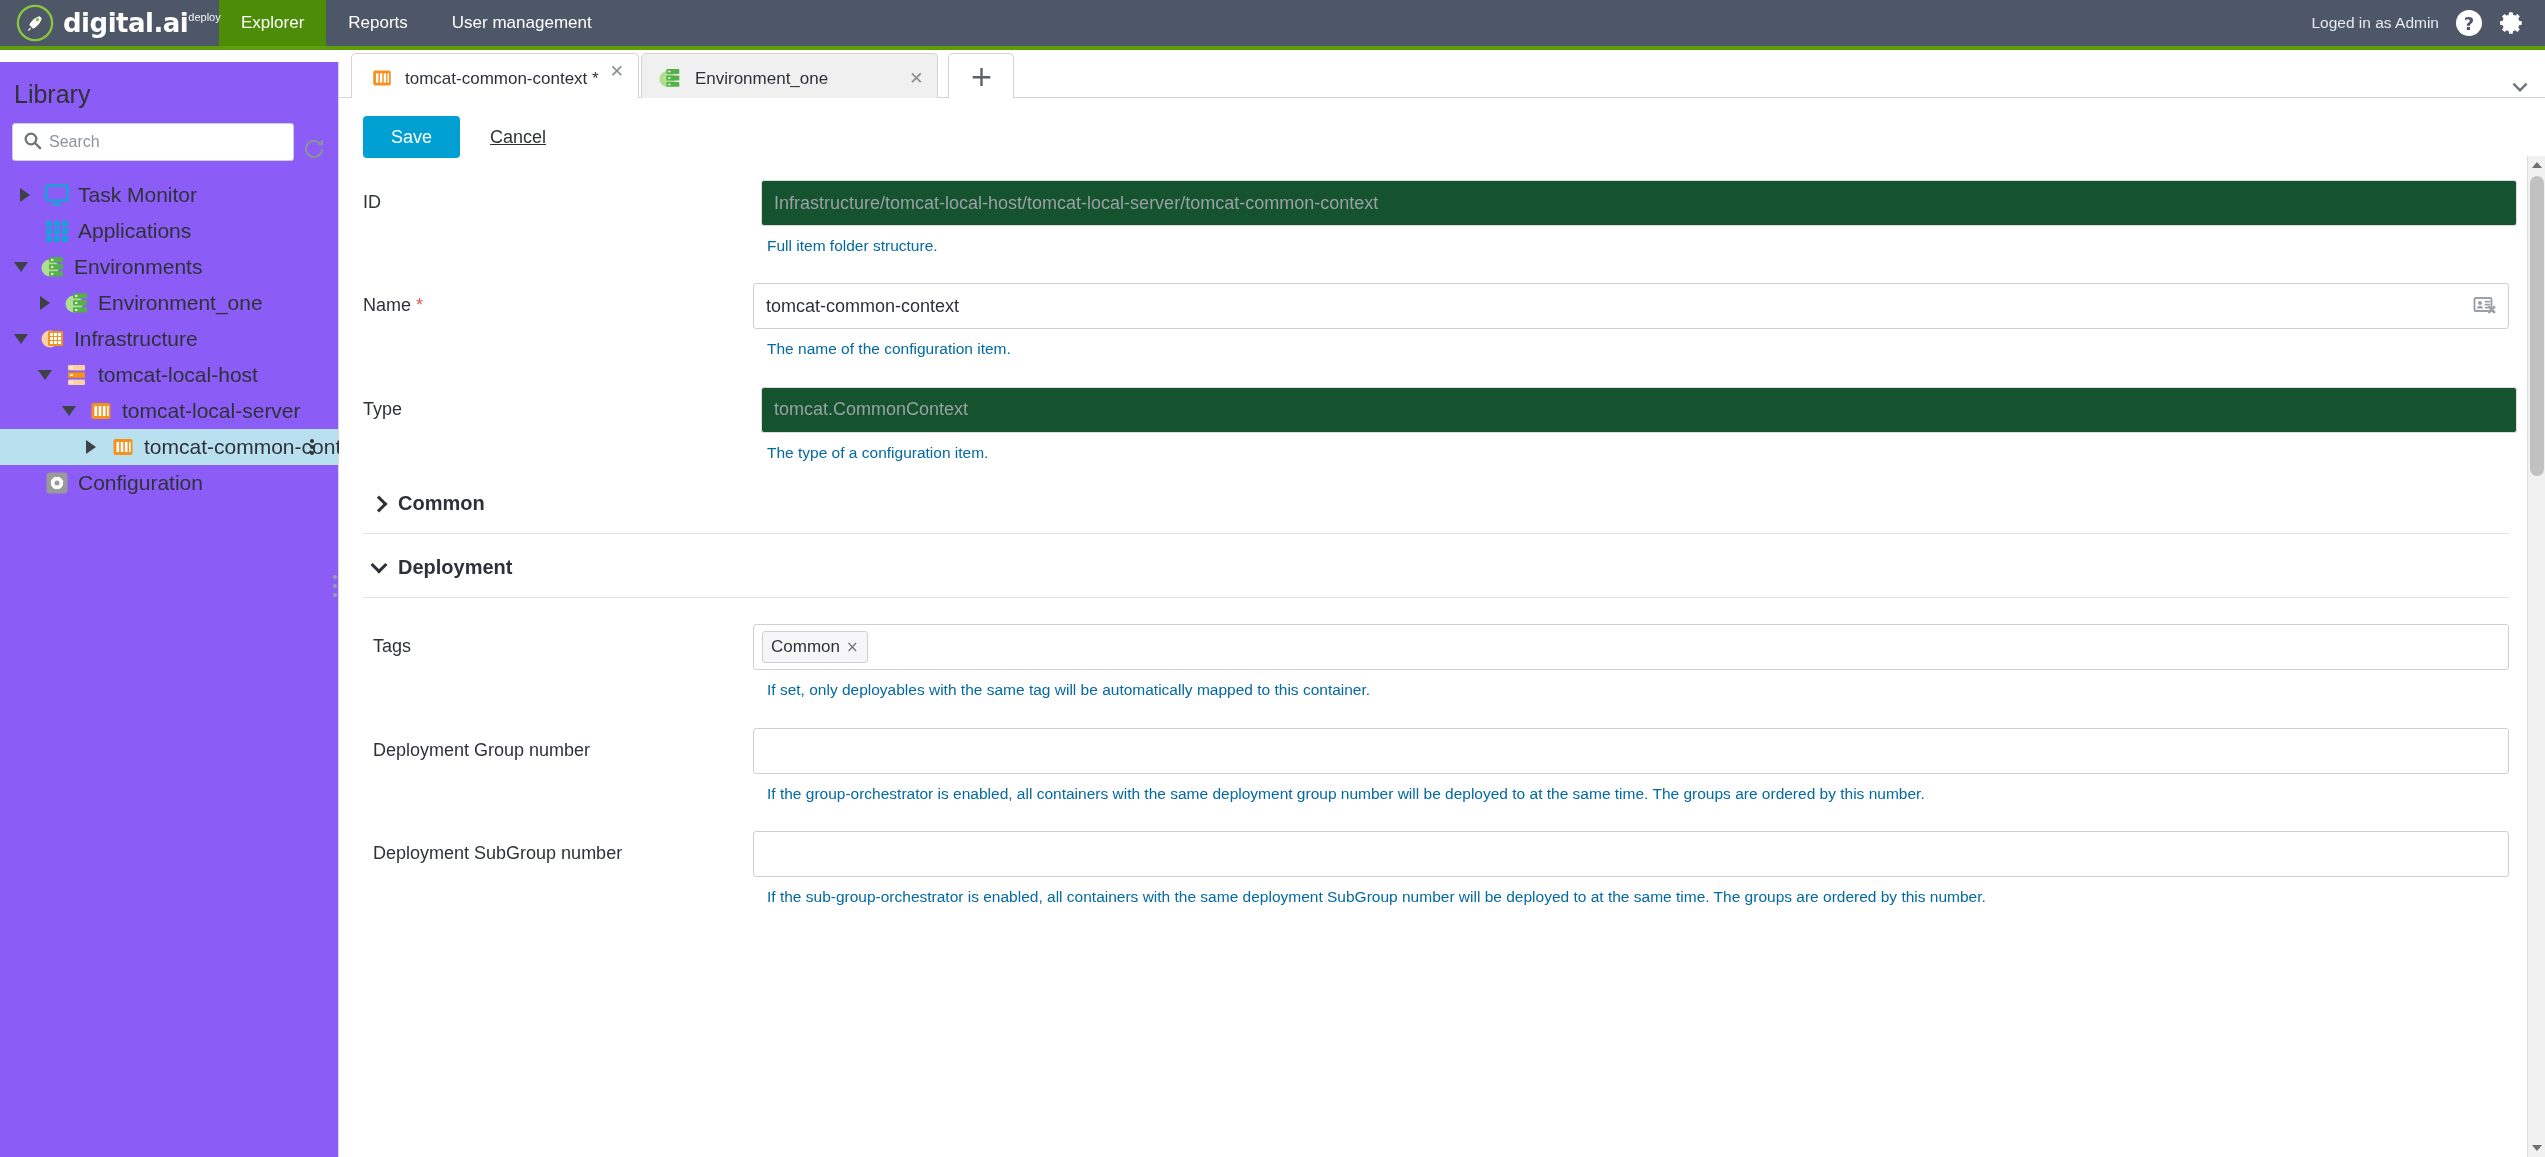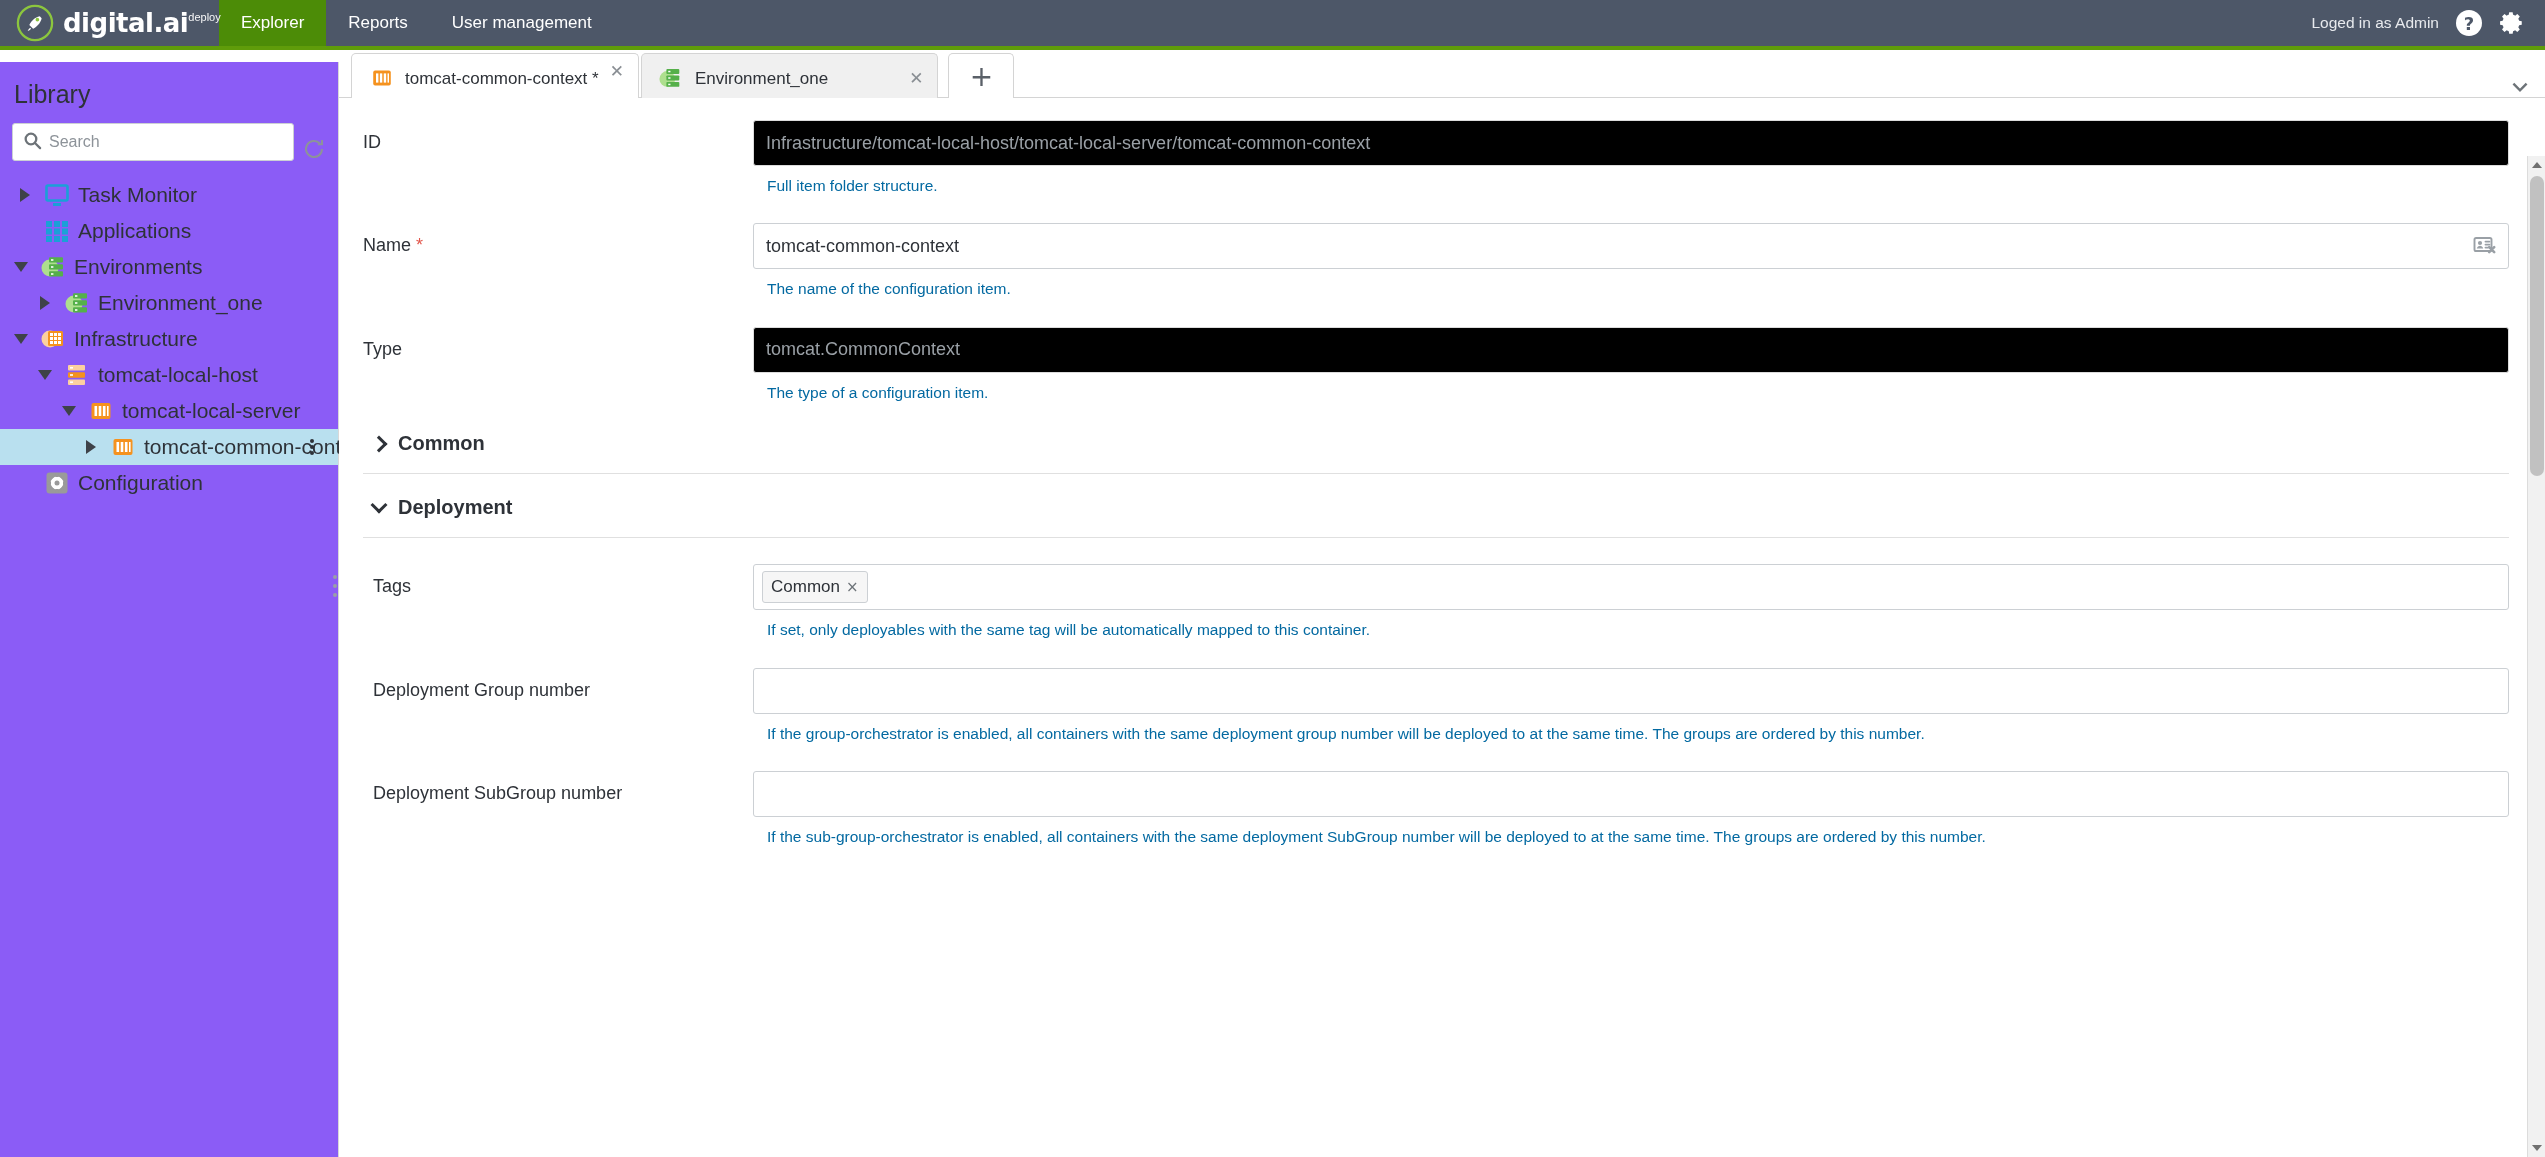--- a/index.html
+++ b/index.html
@@ -155,21 +155,21 @@
     width: 390px; flex: 0 0 390px; font-size: 18px; color: #2e3238;
     padding-top: 12px;
   }
   .field .lbl .req { color: #e2574c; font-size: 18px; }
   .field .ctl { flex: 1; min-width: 0; }
   .inp {
     width: 100%; height: 46px; border: 1px solid #ccd0d4; border-radius: 3px;
     background: #ffffff; display: flex; align-items: center; padding: 0 12px;
     font-size: 18px; color: #2e3238;
   }
-  .inp.readonly { background: #000000; color: #9aa0a6; border-color: #dcdcdc; }
+  .inp.readonly { background: #14532d; color: #9aa0a6; border-color: #dcdcdc; margin-left: 8px; }
   .inp.with-icon { padding-right: 44px; position: relative; }
   .inp .name-icon {
     position: absolute; right: 10px; top: 50%; transform: translateY(-50%);
     width: 26px; height: 26px; cursor: pointer;
   }
   .hint { font-size: 15.5px; color: #0369a1; margin: 9px 0 0 14px; line-height: 1.45; }
 
   .section-head {
     display: flex; align-items: center; gap: 13px;
     font-size: 20px; font-weight: bold; color: #2e3238;
@@ -489,20 +489,24 @@
       <div class="tab-add">+</div>
     </div>
     <span class="tabstrip-chevron">
       <svg viewBox="0 0 20 20" width="22" height="22" fill="none" stroke="#6d7378" stroke-width="2.2">
         <polyline points="4,7 10,13 16,7"></polyline>
       </svg>
     </span>
   </div>
 
   <div class="main">
+    <div class="actionbar">
+      <button class="btn-save">Save</button>
+      <button class="btn-cancel">Cancel</button>
+    </div>
 
     <div class="form">
 
       <div class="field">
         <div class="lbl">ID</div>
         <div class="ctl">
           <div class="inp readonly">Infrastructure/tomcat-local-host/tomcat-local-server/tomcat-common-context</div>
           <div class="hint">Full item folder structure.</div>
         </div>
       </div>

